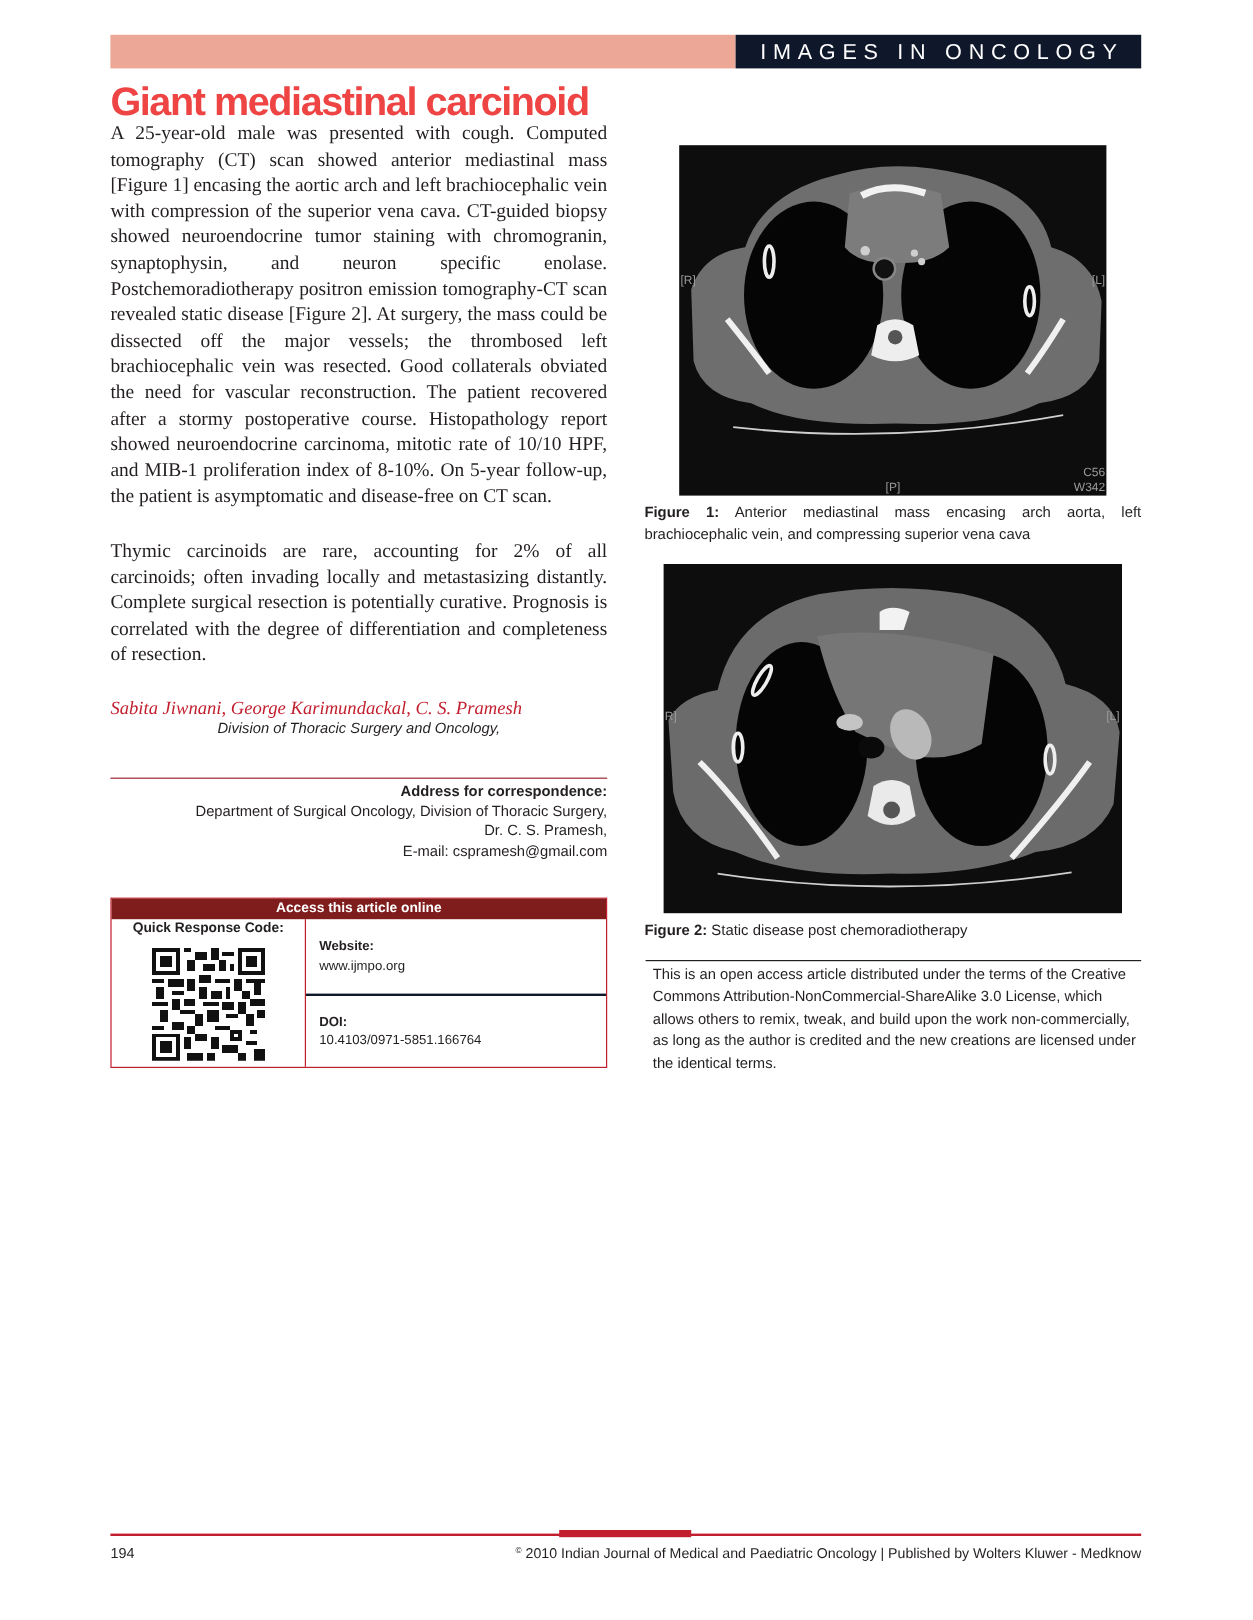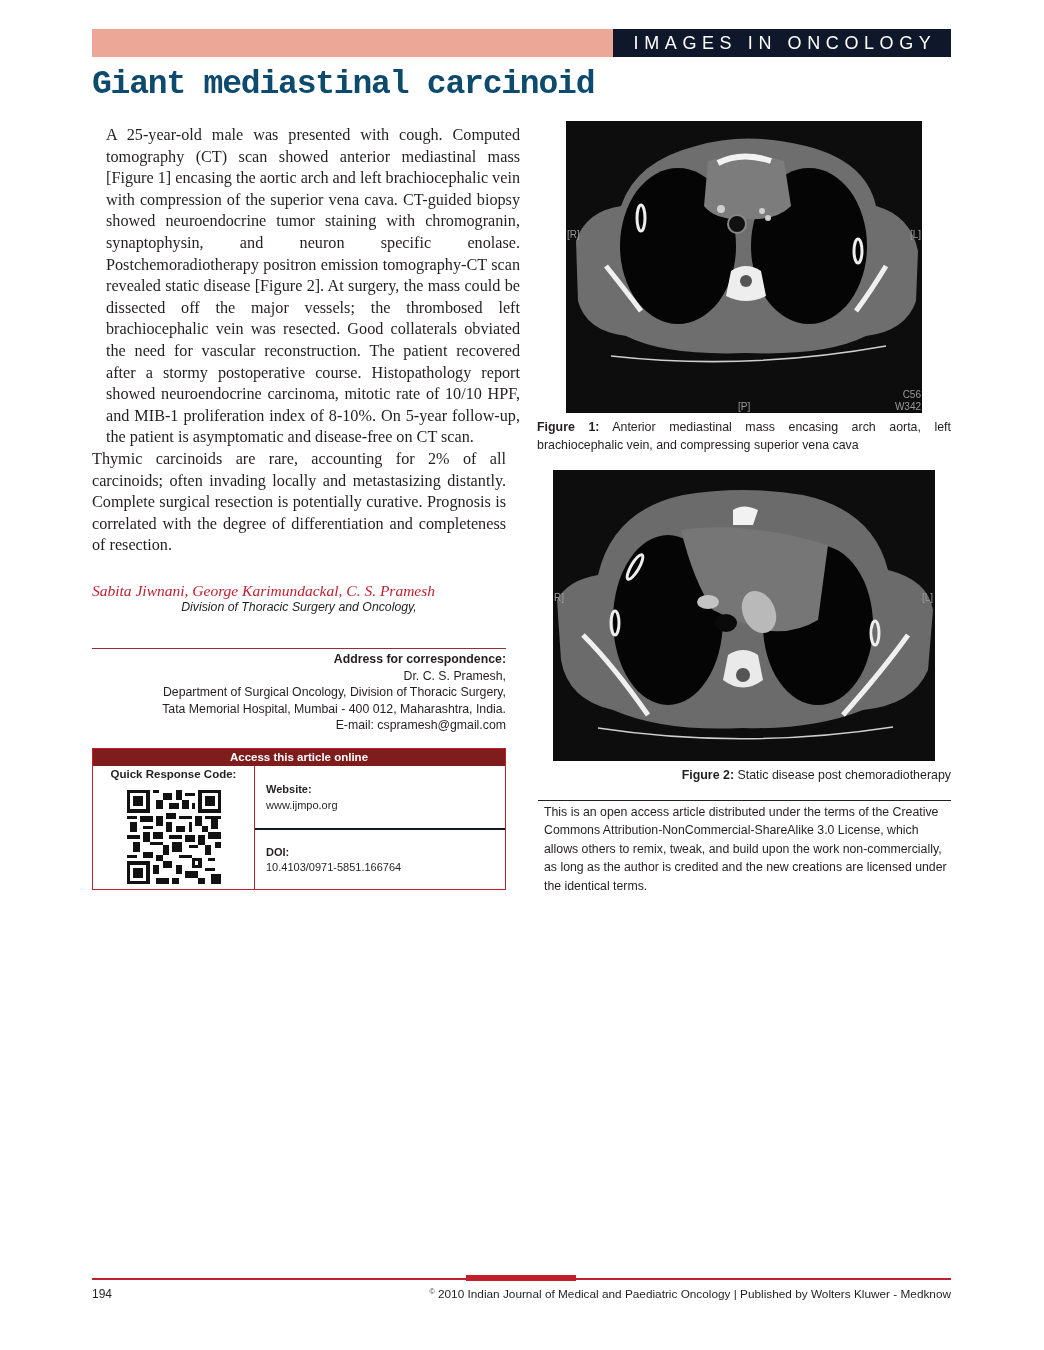--- a/index.html
+++ b/index.html
@@ -5,27 +5,27 @@
     html, body { margin: 0; padding: 0; background: #ffffff; }
     body { width: 1044px; height: 1350px; position: relative; overflow: hidden; }
     .abs { position: absolute; }
 
     
     .banner-light { left: 92px; top: 29px; width: 521px; height: 28px; background: #eca796; }
     .banner-dark { left: 613px; top: 29px; width: 338px; height: 28px; background: #0f172a;
       color: #ffffff; font-family: "Liberation Sans", sans-serif; font-size: 18px; letter-spacing: 5.6px;
       line-height: 28px; text-align: center; box-sizing: border-box; padding-left: 6px; }
 
-    .title { left: 92px; top: 66px; font-family: Liberation Mono, monospace; font-weight: bold;
-      font-size: 33px; color: #0c4a6e; letter-spacing: -1.2px; white-space: nowrap; }
+    .title { left: 92px; top: 66px; font-family: Liberation Sans, sans-serif; font-weight: bold;
+      font-size: 33px; color: #ef4444; letter-spacing: -1.2px; white-space: nowrap; }
 
     
     .body-text { left: 92px; width: 414px; font-family: "Liberation Serif", serif; font-size: 16.2px;
       line-height: 21.6px; color: #231f20; text-align: justify; margin: 0; }
-    .p1 { top: 125px; margin-left: 14px; }
+    .p1 { top: 101px; }
     .p2 { top: 449px; }
 
     .authors { left: 92px; width: 414px; top: 582px; text-align: left; font-family: "Liberation Serif", serif;
       font-style: italic; font-size: 15.5px; color: #c21f2e; }
     .affil { left: 92px; width: 414px; top: 599px; text-align: center; font-family: "Liberation Sans", sans-serif;
       font-style: italic; font-size: 12.3px; line-height: 16.5px; color: #231f20; }
 
     .rule-left { left: 92px; top: 648px; width: 414px; height: 1px; background: #9c2936; }
     .corr { left: 92px; width: 414px; top: 651px; text-align: right; font-family: "Liberation Sans", sans-serif;
       font-size: 12.3px; line-height: 16.6px; color: #231f20; }
@@ -45,21 +45,21 @@
     .info-cell .k { position: absolute; left: 11px; font-weight: bold; font-size: 11px; }
     .info-cell .v { position: absolute; left: 11px; font-size: 11px; }
     .info-web .k { top: 17px; } .info-web .v { top: 33px; }
     .info-doi .k { top: 17px; } .info-doi .v { top: 32px; }
 
     
     .fig1 { left: 566px; top: 121px; width: 356px; height: 292px; background: #0d0d0d; overflow: hidden; }
     .fig2 { left: 553px; top: 470px; width: 382px; height: 291px; background: #0d0d0d; overflow: hidden; }
     .ct-label { position: absolute; font-family: "Liberation Sans", sans-serif; font-size: 10px; color: #9a9a9a; }
 
-    .caption { font-family: "Liberation Sans", sans-serif; font-size: 12.4px; line-height: 17.5px; color: #231f20; margin: 0; text-align: right; }
+    .caption { font-family: "Liberation Sans", sans-serif; font-size: 12.4px; line-height: 17.5px; color: #231f20; margin: 0; }
     .caption b { font-weight: bold; }
     .cap1 { left: 537px; top: 419px; width: 414px; text-align: justify; }
     .cap2 { left: 537px; top: 767px; width: 414px; }
 
     .rule-right { left: 538px; top: 800px; width: 413px; height: 1px; background: #231f20; }
     .license { left: 544px; top: 803px; width: 407px; font-family: "Liberation Sans", sans-serif; font-size: 12.3px;
       line-height: 18.4px; color: #231f20; }
 
     
     .foot-rule { left: 92px; top: 1278px; width: 859px; height: 2px; background: #c21f2e; }
@@ -80,23 +80,22 @@
 <p class="abs body-text p2">Thymic carcinoids are rare, accounting for 2% of all carcinoids; often invading locally and metastasizing distantly. Complete surgical resection is potentially curative. Prognosis is correlated with the degree of differentiation and completeness of resection.</p>
 
 <div class="abs authors">Sabita Jiwnani, George Karimundackal, C. S. Pramesh</div>
 <div class="abs affil">
   <div>Division of Thoracic Surgery and Oncology,</div>
 </div>
 
 <div class="abs rule-left"></div>
 <div class="abs corr">
   <div class="hd">Address for correspondence:</div>
+  <div>Department of Surgical Oncology, Division of Thoracic Surgery,</div>
   <div>Dr. C. S. Pramesh,</div>
-  <div>Department of Surgical Oncology, Division of Thoracic Surgery,</div>
-  <div>Tata Memorial Hospital, Mumbai - 400 012, Maharashtra, India.</div>
   <div>E-mail: cspramesh@gmail.com</div>
 </div>
 
 <div class="abs access">
   <div class="access-head">Access this article online</div>
   <div class="qr-cell">
     <div class="qr-label">Quick Response Code:</div>
     <svg class="qr" viewBox="0 0 29 29" shape-rendering="crispEdges">
       <rect width="29" height="29" fill="#fff"></rect>
       <g fill="#111">

